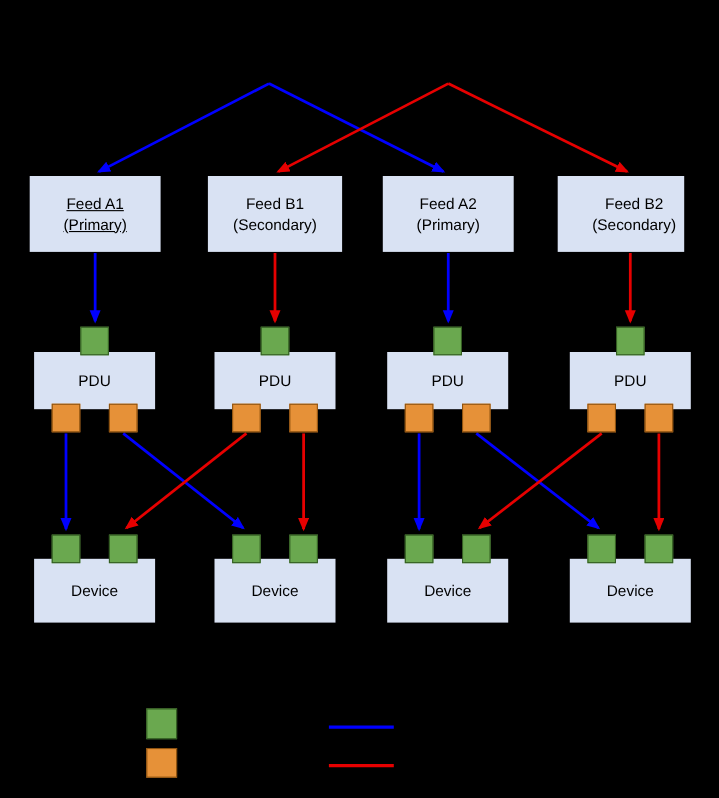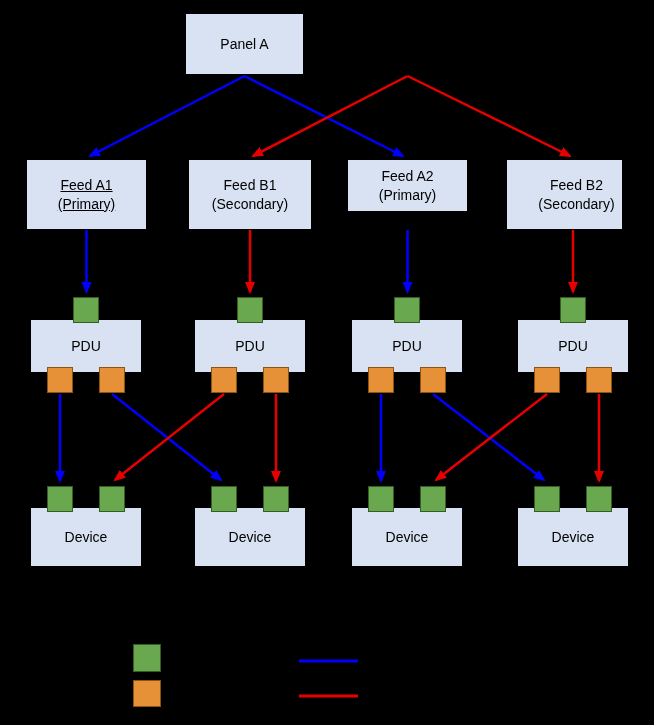--- a/index.html
+++ b/index.html
@@ -89,33 +89,30 @@
 
     <line class="p-blue" x1="381" y1="394" x2="381" y2="481"></line>
     <line class="p-blue" x1="433" y1="394" x2="544" y2="480"></line>
     <line class="p-red" x1="547" y1="394" x2="436" y2="480"></line>
     <line class="p-red" x1="599" y1="394" x2="599" y2="481"></line>
 
     <line class="l-blue" x1="299" y1="661" x2="358" y2="661"></line>
     <line class="l-red" x1="299" y1="696" x2="358" y2="696"></line>
   </svg>
 
-  <div class="node" style="left:186px;top:14px;width:117px;height:60px;">
-    <span>Panel A</span>
-  </div>
 
   <div class="node" style="left:27px;top:160px;width:119px;height:69px;text-decoration:underline;">
     <span>Feed A1</span>
     <span>(Primary)</span>
   </div>
   <div class="node" style="left:189px;top:160px;width:122px;height:69px;">
     <span>Feed B1</span>
     <span>(Secondary)</span>
   </div>
-  <div class="node" style="left:348px;top:160px;width:119px;height:51px;">
+  <div class="node" style="left:348px;top:160px;width:119px;height:69px;">
     <span>Feed A2</span>
     <span>(Primary)</span>
   </div>
   <div class="node" style="left:507px;top:160px;width:115px;height:69px;padding-left:24px;">
     <span>Feed B2</span>
     <span>(Secondary)</span>
   </div>
 
   <div class="node" style="left:31px;top:320px;width:110px;height:52px;">
     <span>PDU</span>

